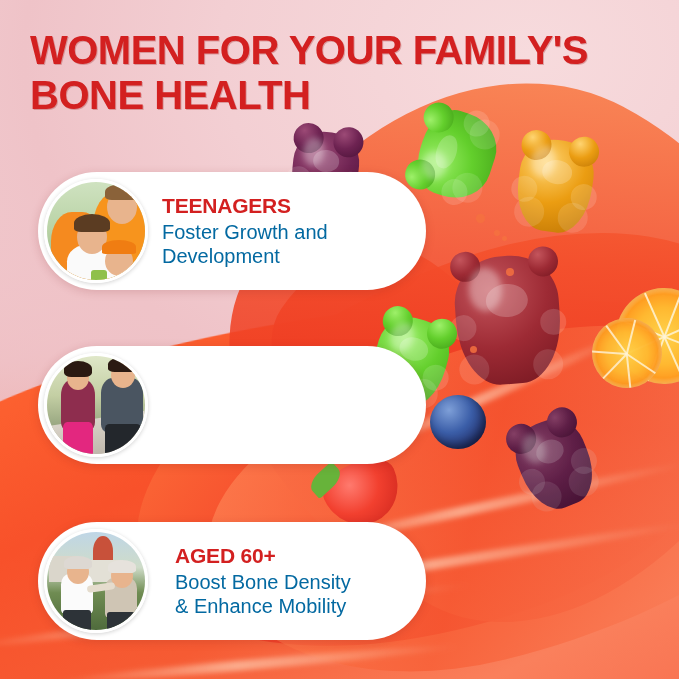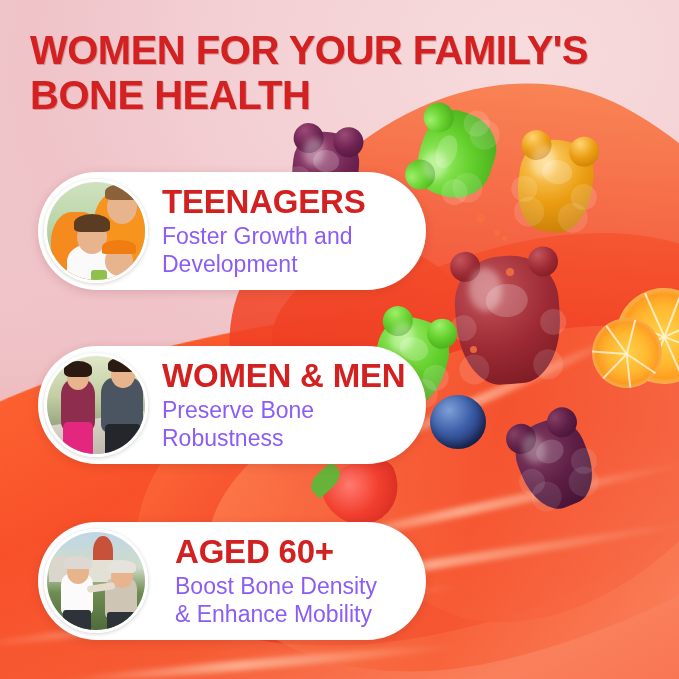--- a/index.html
+++ b/index.html
@@ -147,25 +147,25 @@
   .card-photo {
     width:104px; height:104px; flex:0 0 104px;
     border-radius:50%;
     margin-left:6px;
     border:3px solid #ffffff;
     box-shadow:0 1px 4px rgba(0,0,0,.18);
     overflow:hidden; position:relative;
   }
   .card-text { padding-left:14px; padding-right:16px; }
   .card-title {
-    color:#d32020; font-weight:bold; font-size:33px;
+    color:#d32020; font-weight:bold; font-size:21px;
     line-height:1.1; letter-spacing:-0.2px;
   }
   .card-sub {
-    color:#8b5cf6; font-size:23px; line-height:1.2; margin-top:3px;
+    color:#0369a1; font-size:20px; line-height:1.2; margin-top:3px;
     white-space:pre-line;
   }
 
   
   .ph { position:absolute; }
   .ph-sky  { left:0; top:0; width:100%; height:100%; }
   .head    { position:absolute; border-radius:50%; background:#e8b48d; }
 </style>
 </head>
 <body>
@@ -297,25 +297,20 @@
       <div class="ph ph-sky" style="background:linear-gradient(180deg,#dfe7c8 0%,#c4cfa4 40%,#9aa882 70%,#cfc7bb 100%);"></div>
       <div class="ph" style="left:0; top:62px; width:104px; height:46px; background:linear-gradient(180deg,#d9d3c8,#b8b0a4); transform:skewY(-9deg);"></div>
       <div class="ph" style="left:14px; top:24px; width:34px; height:50px; background:#8e2d4e; border-radius:30% 30% 16% 16%;"></div>
       <div class="ph" style="left:16px; top:66px; width:30px; height:42px; background:#e3277f; border-radius:14% 14% 30% 30%;"></div>
       <div class="head" style="left:20px; top:10px; width:22px; height:24px;"></div>
       <div class="ph" style="left:17px; top:5px;  width:28px; height:16px; background:#2b1a12; border-radius:50% 50% 26% 26%;"></div>
       <div class="ph" style="left:54px; top:22px; width:42px; height:54px; background:#4a5561; border-radius:28% 28% 14% 14%;"></div>
       <div class="ph" style="left:58px; top:68px; width:36px; height:38px; background:#23272c; border-radius:12% 12% 26% 26%;"></div>
       <div class="head" style="left:64px; top:6px; width:24px; height:26px;"></div>
       <div class="ph" style="left:61px; top:1px; width:30px; height:15px; background:#2b1a12; border-radius:50% 50% 22% 22%;"></div>
-    </div>
-    <div class="card-text">
-      <div class="card-title">WOMEN &amp; MEN</div>
-      <div class="card-sub">Preserve Bone
-Robustness</div>
     </div>
   </div>
 
   <div class="card" style="left:38px; top:522px; width:388px; height:118px;gap:13px;">
     <div class="card-photo">
       <div class="ph ph-sky" style="background:linear-gradient(180deg,#bfd6e6 0%,#cfdcc9 36%,#6f8c52 62%,#4f6b3c 100%);"></div>
       <div class="ph" style="left:46px; top:4px;  width:20px; height:30px; background:#c8513a; border-radius:50% 50% 0 0;"></div>
       <div class="ph" style="left:40px; top:28px; width:34px; height:22px; background:#e3e0d6;"></div>
       <div class="ph" style="left:2px;  top:24px; width:28px; height:26px; background:#dad6cb;"></div>
       <div class="ph" style="left:14px; top:42px; width:32px; height:40px; background:#fbfbfb; border-radius:26% 26% 12% 12%;"></div>

